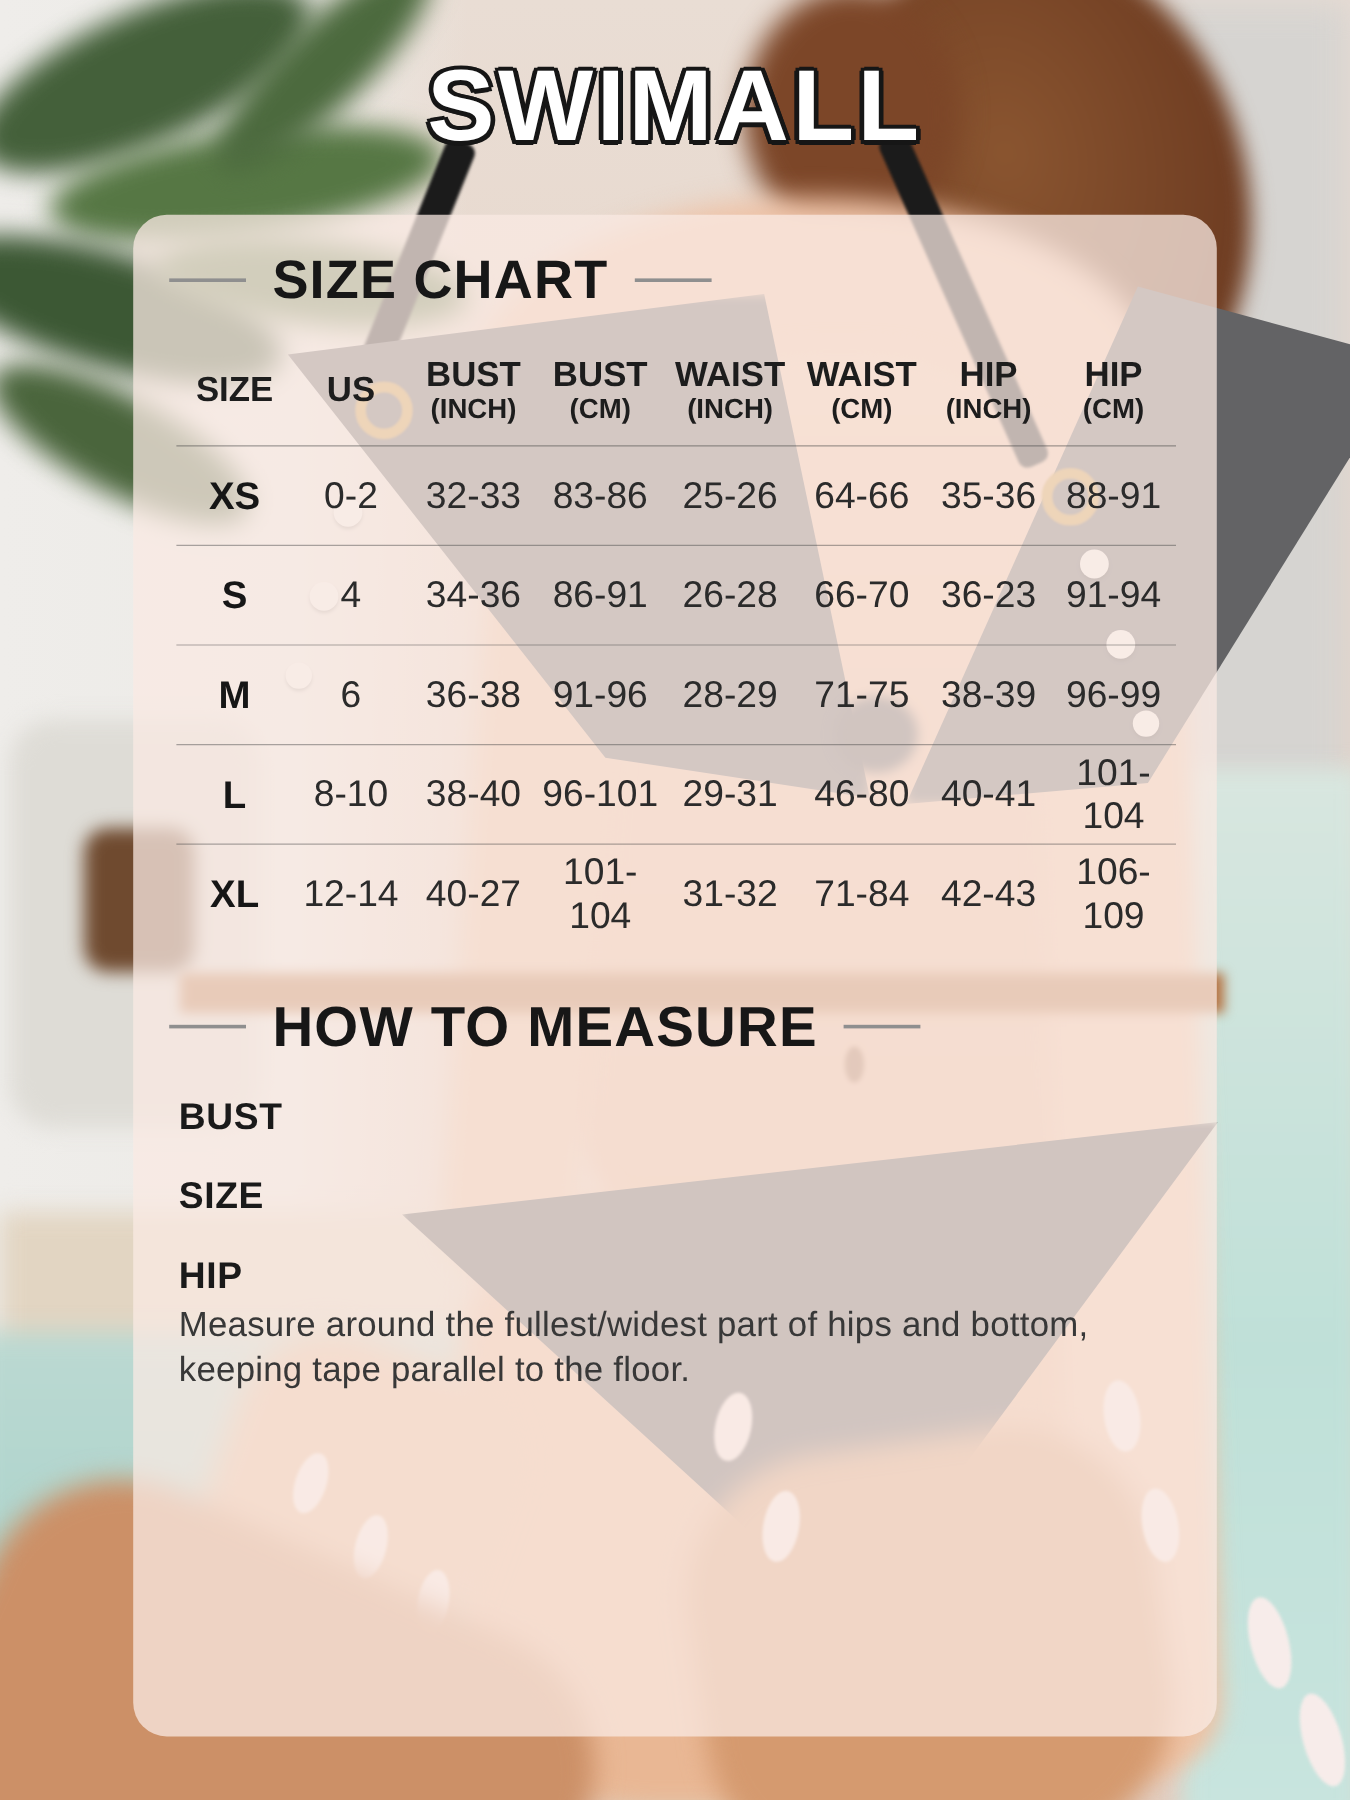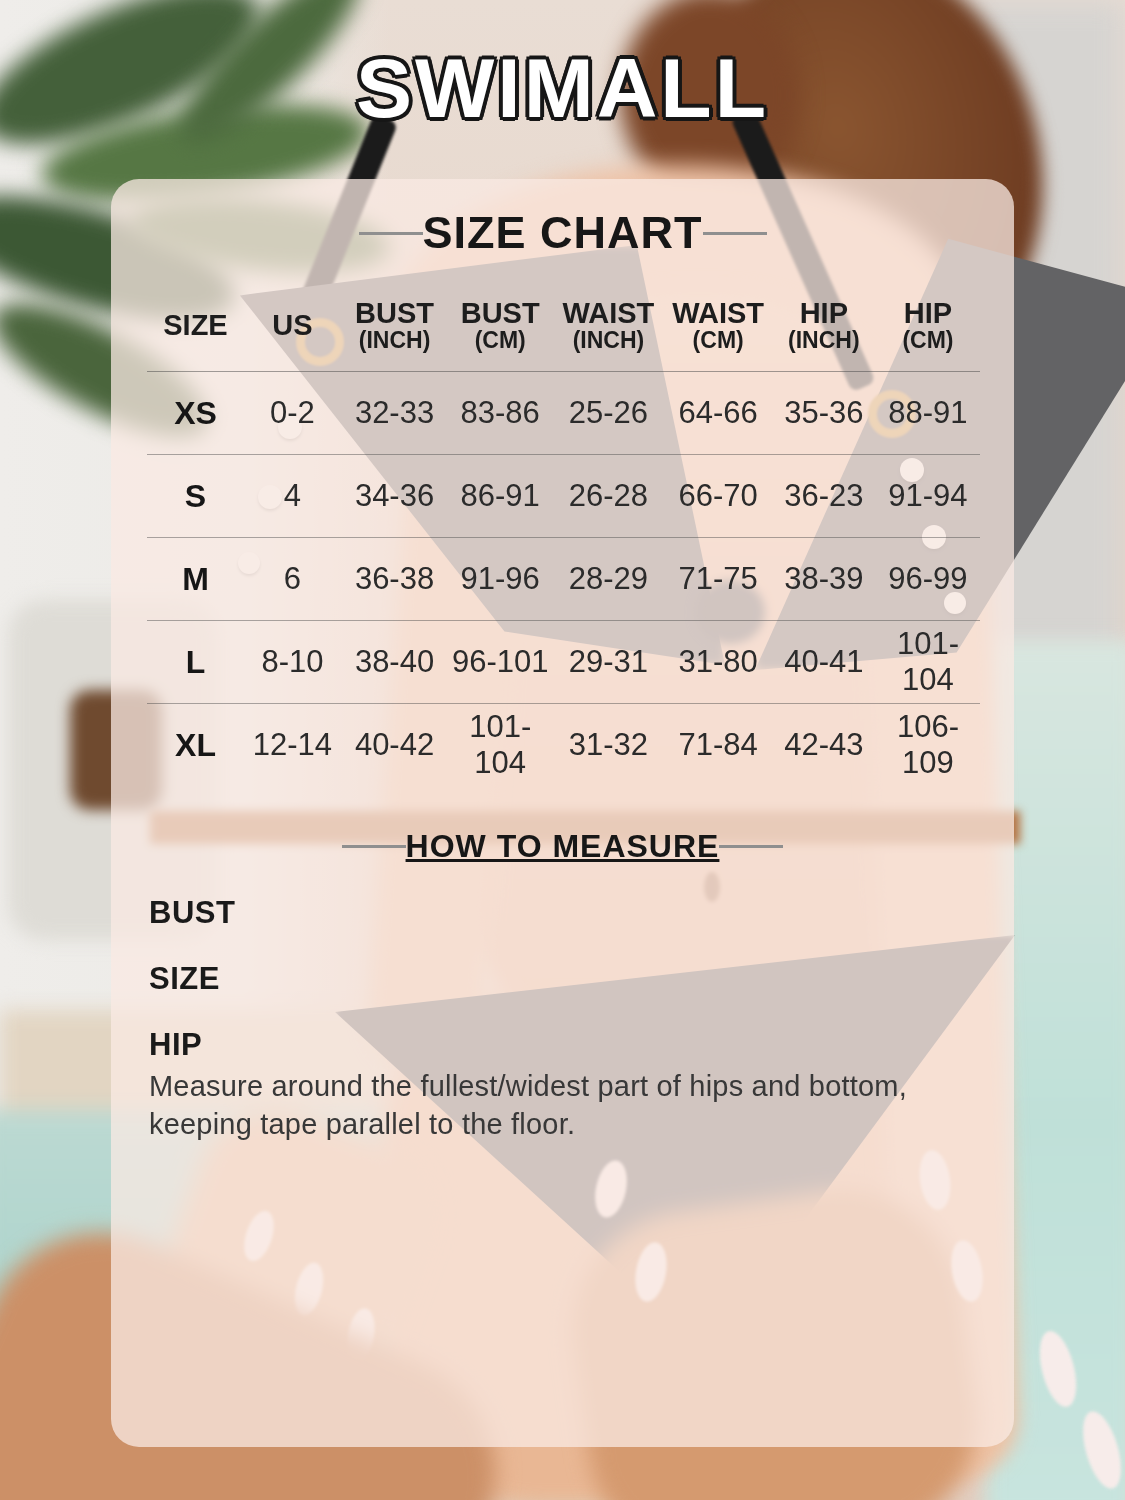--- a/index.html
+++ b/index.html
@@ -53,37 +53,37 @@
     font-weight:900;font-size:84px;line-height:1;letter-spacing:3px;color:#fff;
     text-shadow:-4px 0 #161616,4px 0 #161616,0 -4px #161616,0 4px #161616,
                 -3px -3px #161616,3px -3px #161616,-3px 3px #161616,3px 3px #161616;
   }
   
   .panel{
     position:absolute;left:111px;top:179px;width:903px;height:1268px;z-index:2;
     background:rgba(250,233,227,0.75);border-radius:28px;
     box-sizing:border-box;padding:28px 30px 0 30px;color:#1c1c1c;
   }
-  .heading-row{display:flex;align-items:center;justify-content:center;}
+  .heading-row{display:flex;align-items:center;gap:22px;}
   .dash{width:64px;height:3px;background:#8f8f8f;flex:0 0 auto;}
   .sc-title{font-size:45px;font-weight:800;letter-spacing:1px;color:#171717;}
   
   .tbl{margin:20px 4px 0 6px;}
   .tr{display:grid;grid-template-columns:0.95fr 0.95fr 1.05fr 1.02fr 1.1fr 1.05fr 1.02fr 1.02fr;align-items:center;}
   .thead{height:92px;border-bottom:1px solid rgba(70,70,70,.5);}
   .th{display:flex;flex-direction:column;align-items:center;justify-content:center;line-height:1.05;}
   .th .lbl{font-size:29px;font-weight:700;color:#1d1d1d;}
   .th .sub{font-size:23px;font-weight:700;color:#1d1d1d;}
   .row{height:82px;border-bottom:1px solid rgba(70,70,70,.45);}
   .row:last-child{border-bottom:none;}
   .td{text-align:center;font-size:31px;color:#2b2b2b;}
   .td.size{font-weight:700;color:#161616;font-size:32px;}
   
   .h2m{margin-top:42px;}
-  .h2m-title{font-size:32px;font-weight:800;letter-spacing:1px;color:#171717;text-decoration:underline;}
+  .h2m-title{font-size:47px;font-weight:800;letter-spacing:1px;color:#171717;}
   .sections{margin:30px 6px 0 8px;}
   .section{margin-bottom:30px;}
   .sec-h{font-size:31px;font-weight:700;color:#1a1a1a;margin-bottom:4px;letter-spacing:.5px;}
   .sec-p{font-size:29px;line-height:38px;color:#383838;letter-spacing:.2px;}
 </style>
 </head>
 <body>
 
 <div class="stage">
 
@@ -217,29 +217,29 @@
         <div class="td">38-39</div>
         <div class="td">96-99</div>
       </div>
 
       <div class="tr row">
         <div class="td size">L</div>
         <div class="td">8-10</div>
         <div class="td">38-40</div>
         <div class="td">96-101</div>
         <div class="td">29-31</div>
-        <div class="td">31-80</div>
+        <div class="td">46-80</div>
         <div class="td">40-41</div>
         <div class="td">101-104</div>
       </div>
 
       <div class="tr row">
         <div class="td size">XL</div>
         <div class="td">12-14</div>
-        <div class="td">40-42</div>
+        <div class="td">40-27</div>
         <div class="td">101-104</div>
         <div class="td">31-32</div>
         <div class="td">71-84</div>
         <div class="td">42-43</div>
         <div class="td">106-109</div>
       </div>
     </div>
 
     <div class="heading-row h2m">
       <span class="dash"></span>

